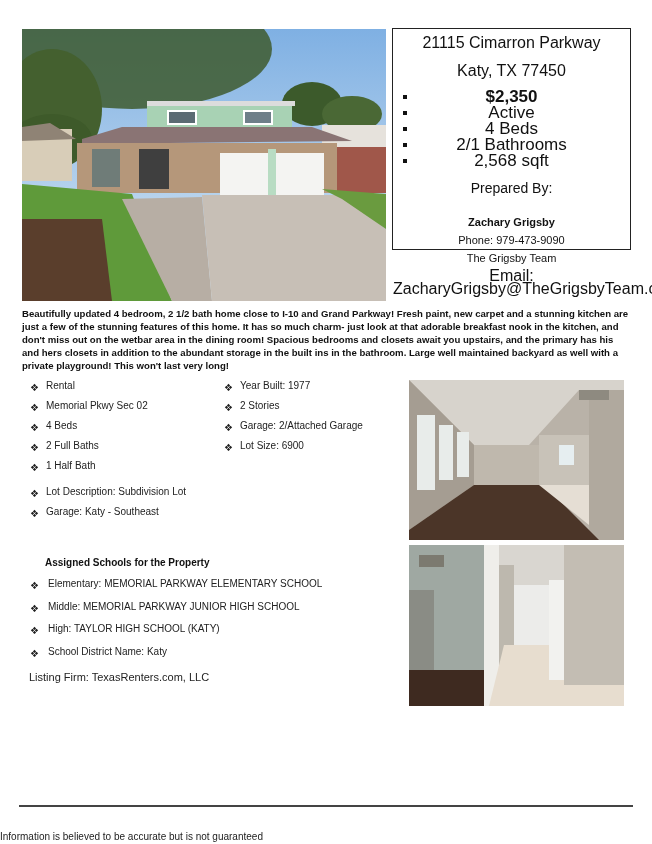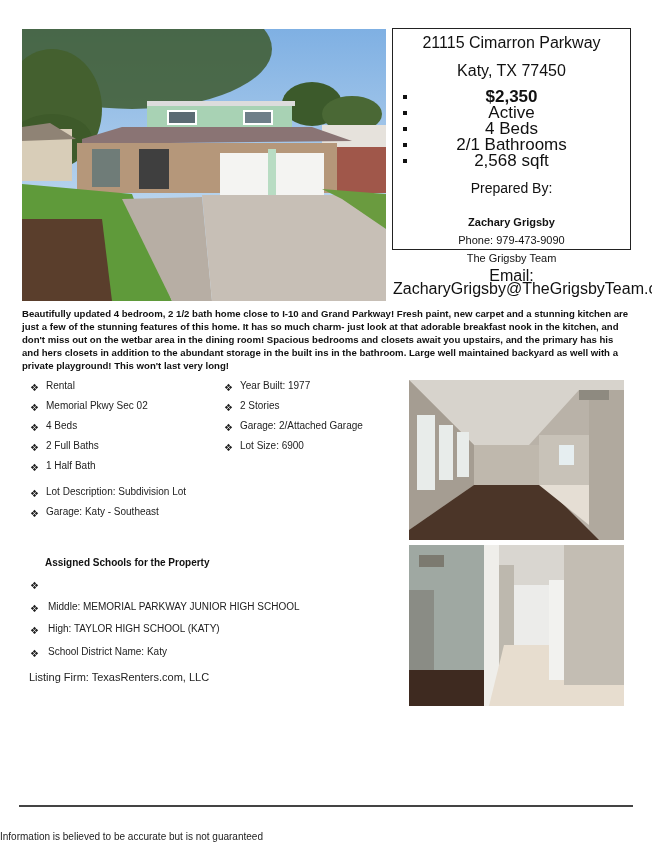--- a/index.html
+++ b/index.html
@@ -130,21 +130,21 @@
   <div class="row"><span class="diamond">❖</span><span>Lot Size: 6900</span></div>
 </div>
 
 <div class="feat feat-lot">
   <div class="row"><span class="diamond">❖</span><span>Lot Description: Subdivision Lot</span></div>
   <div class="row"><span class="diamond">❖</span><span>Garage: Katy - Southeast</span></div>
 </div>
 
 <div class="schools-title">Assigned Schools for the Property</div>
 <div class="schools">
-  <div class="row"><span class="diamond">❖</span></div>
+  <div class="row"><span class="diamond">❖</span><span>Elementary: MEMORIAL PARKWAY ELEMENTARY SCHOOL</span></div>
   <div class="row"><span class="diamond">❖</span><span>Middle: MEMORIAL PARKWAY JUNIOR HIGH SCHOOL</span></div>
   <div class="row"><span class="diamond">❖</span><span>High: TAYLOR HIGH SCHOOL (KATY)</span></div>
   <div class="row"><span class="diamond">❖</span><span>School District Name: Katy</span></div>
 </div>
 
 <div class="firm">Listing Firm: TexasRenters.com, LLC</div>
 
 <div class="photo photo-1">
   <svg viewBox="0 0 215 160" preserveAspectRatio="none">
     <rect width="215" height="160" fill="#b9b2a8"></rect>

